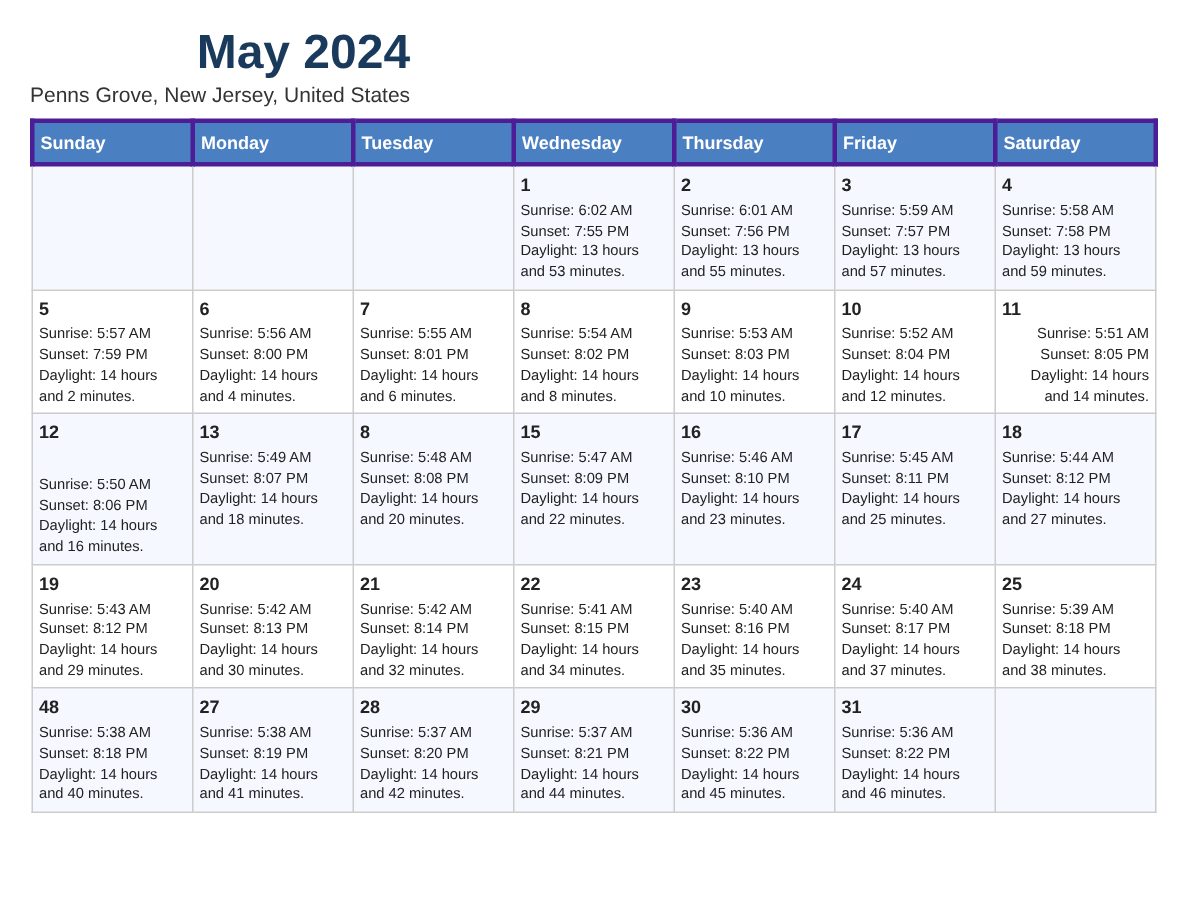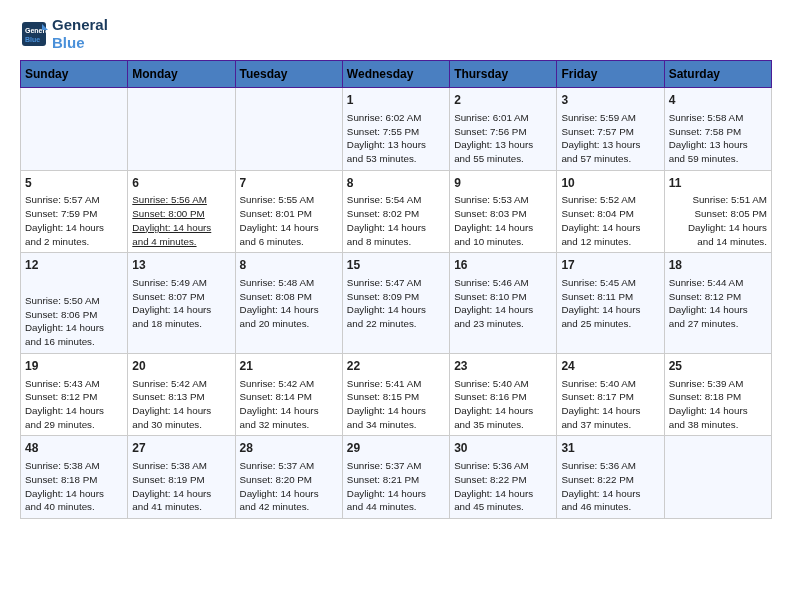--- a/index.html
+++ b/index.html
@@ -45,26 +45,26 @@
       margin-top: 2px;
     }
     table {
       width: 100%;
       border-collapse: collapse;
       margin-top: 8px;
       font-size: 10.5px;
     }
     thead tr th {
       background-color: #4a7fc1;
-      color: #000000;
+      color: #ffffff;
       font-weight: bold;
       font-size: 12px;
       padding: 6px 4px;
       text-align: left;
-      border: 1px solid #4c1d95;
+      border: 3px solid #4c1d95;
     }
     tbody tr td {
       border: 1px solid #ccc;
       vertical-align: top;
       padding: 4px;
       width: 14.28%;
       height: 80px;
       color: #222;
       line-height: 1.4;
     }
@@ -82,31 +82,23 @@
     }
     .day-info {
       font-size: 9.8px;
       color: #222;
     }
   </style>
 </head>
 <body>
 
 <div class="header-row">
-  <div class="logo">
-    <svg class="logo-icon" viewBox="0 0 28 28">
-      <rect x="2" y="2" width="24" height="24" rx="3" fill="#1a3a5c"></rect>
-      <text x="5" y="13" font-size="7" fill="white" font-family="Arial" font-weight="bold">General</text>
-      <text x="5" y="22" font-size="7" fill="#4a90d9" font-family="Arial" font-weight="bold">Blue</text>
-      <polygon points="22,4 28,10 22,10" fill="#4a90d9"></polygon>
-    </svg>
-    <div class="logo-text">
-      <div>General</div>
-      <div style="color:#4a90d9">Blue</div>
-    </div>
+  <div class="title-block">
+    <div class="main-title">May 2024</div>
+    <div class="subtitle">Penns Grove, New Jersey, United States</div>
   </div>
 </div>
 
 <table>
   <thead>
     <tr>
     <th>Sunday</th>
         <th>Monday</th>
         <th>Tuesday</th>
         <th>Wednesday</th>
@@ -152,21 +144,21 @@
       <tr>
         <td>
           <span class="day-num">5</span>
           <div class="day-info" style="white-space: pre-line;">Sunrise: 5:57 AM
 Sunset: 7:59 PM
 Daylight: 14 hours
 and 2 minutes.</div>
         </td>
         <td>
           <span class="day-num">6</span>
-          <div class="day-info" style="white-space: pre-line; text-decoration: underline;">Sunrise: 5:56 AM
+          <div class="day-info" style="white-space: pre-line;">Sunrise: 5:56 AM
 Sunset: 8:00 PM
 Daylight: 14 hours
 and 4 minutes.</div>
         </td>
         <td>
           <span class="day-num">7</span>
           <div class="day-info" style="white-space: pre-line;">Sunrise: 5:55 AM
 Sunset: 8:01 PM
 Daylight: 14 hours
 and 6 minutes.</div>

